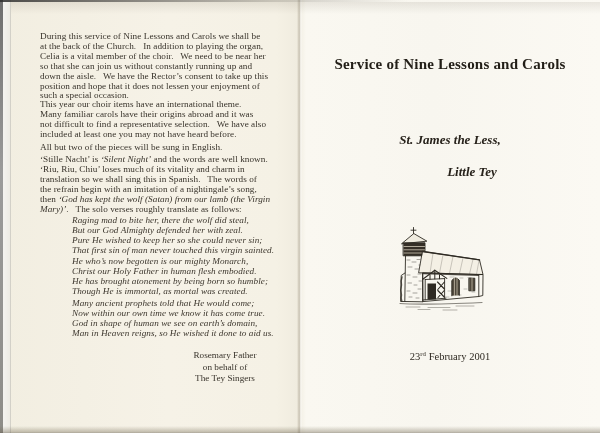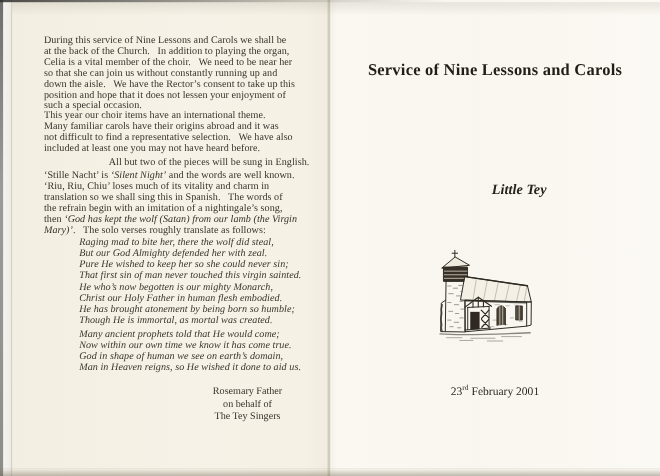--- a/index.html
+++ b/index.html
@@ -31,21 +31,21 @@
 
   
   .page-left  { position:absolute; left:0;   top:0; width:300px; height:374px; }
   .page-right { position:absolute; left:300px; top:0; width:300px; height:330px; text-align:center; }
 
   .page-left p { position:absolute; margin:0; white-space:pre-wrap;
                  font-size:9.2px; line-height:9.9px; letter-spacing:.05px; width:300px; }
   .it { font-style:italic; }
   .blk-p1    { left:40px; top:32px;  }
   .blk-p2    { left:40px; top:100px; }
-  .blk-p3    { left:40px; top:143px;text-align:center; }
+  .blk-p3    { left:40px; top:143px; }
   .blk-still { left:40px; top:155px; }
   .blk-riu   { left:40px; top:165px; }
   .verse     { font-style:italic; color:#3d372e; }
   .blk-v1    { left:72px; top:216px; }
   .blk-v2    { left:72px; top:257px; }
   .blk-v3    { left:72px; top:299px; }
   .signature { position:absolute; left:155px; top:350px; width:140px; text-align:center;
                font-size:9.2px; line-height:11.6px; }
 
   .title { position:absolute; left:0; right:0; top:56px; margin:0;
@@ -100,20 +100,21 @@
 
     <div class="signature">
       <div>Rosemary Father</div>
       <div>on behalf of</div>
       <div>The Tey Singers</div>
     </div>
   </div>
 
   <div class="page-right">
     <h1 class="title">Service of Nine Lessons and Carols</h1>
+    <div class="church-name">St. James the Less,</div>
     <div class="village">Little Tey</div>
 
     <svg class="church" width="100" height="85" viewBox="0 0 100 85" aria-hidden="true">
       <g stroke="#2e2a23" fill="none" stroke-width="0.9" stroke-linecap="round" stroke-linejoin="round">
 
         <path d="M25.5 0.5 V7 M23 3.2 H28"></path>
 
         <path d="M25.5 6.8 L13.5 16.8 L38.5 14.2 Z" fill="#efebdf"></path>
 
         <rect x="15.5" y="15.8" width="21.5" height="13" fill="#352f27"></rect>

